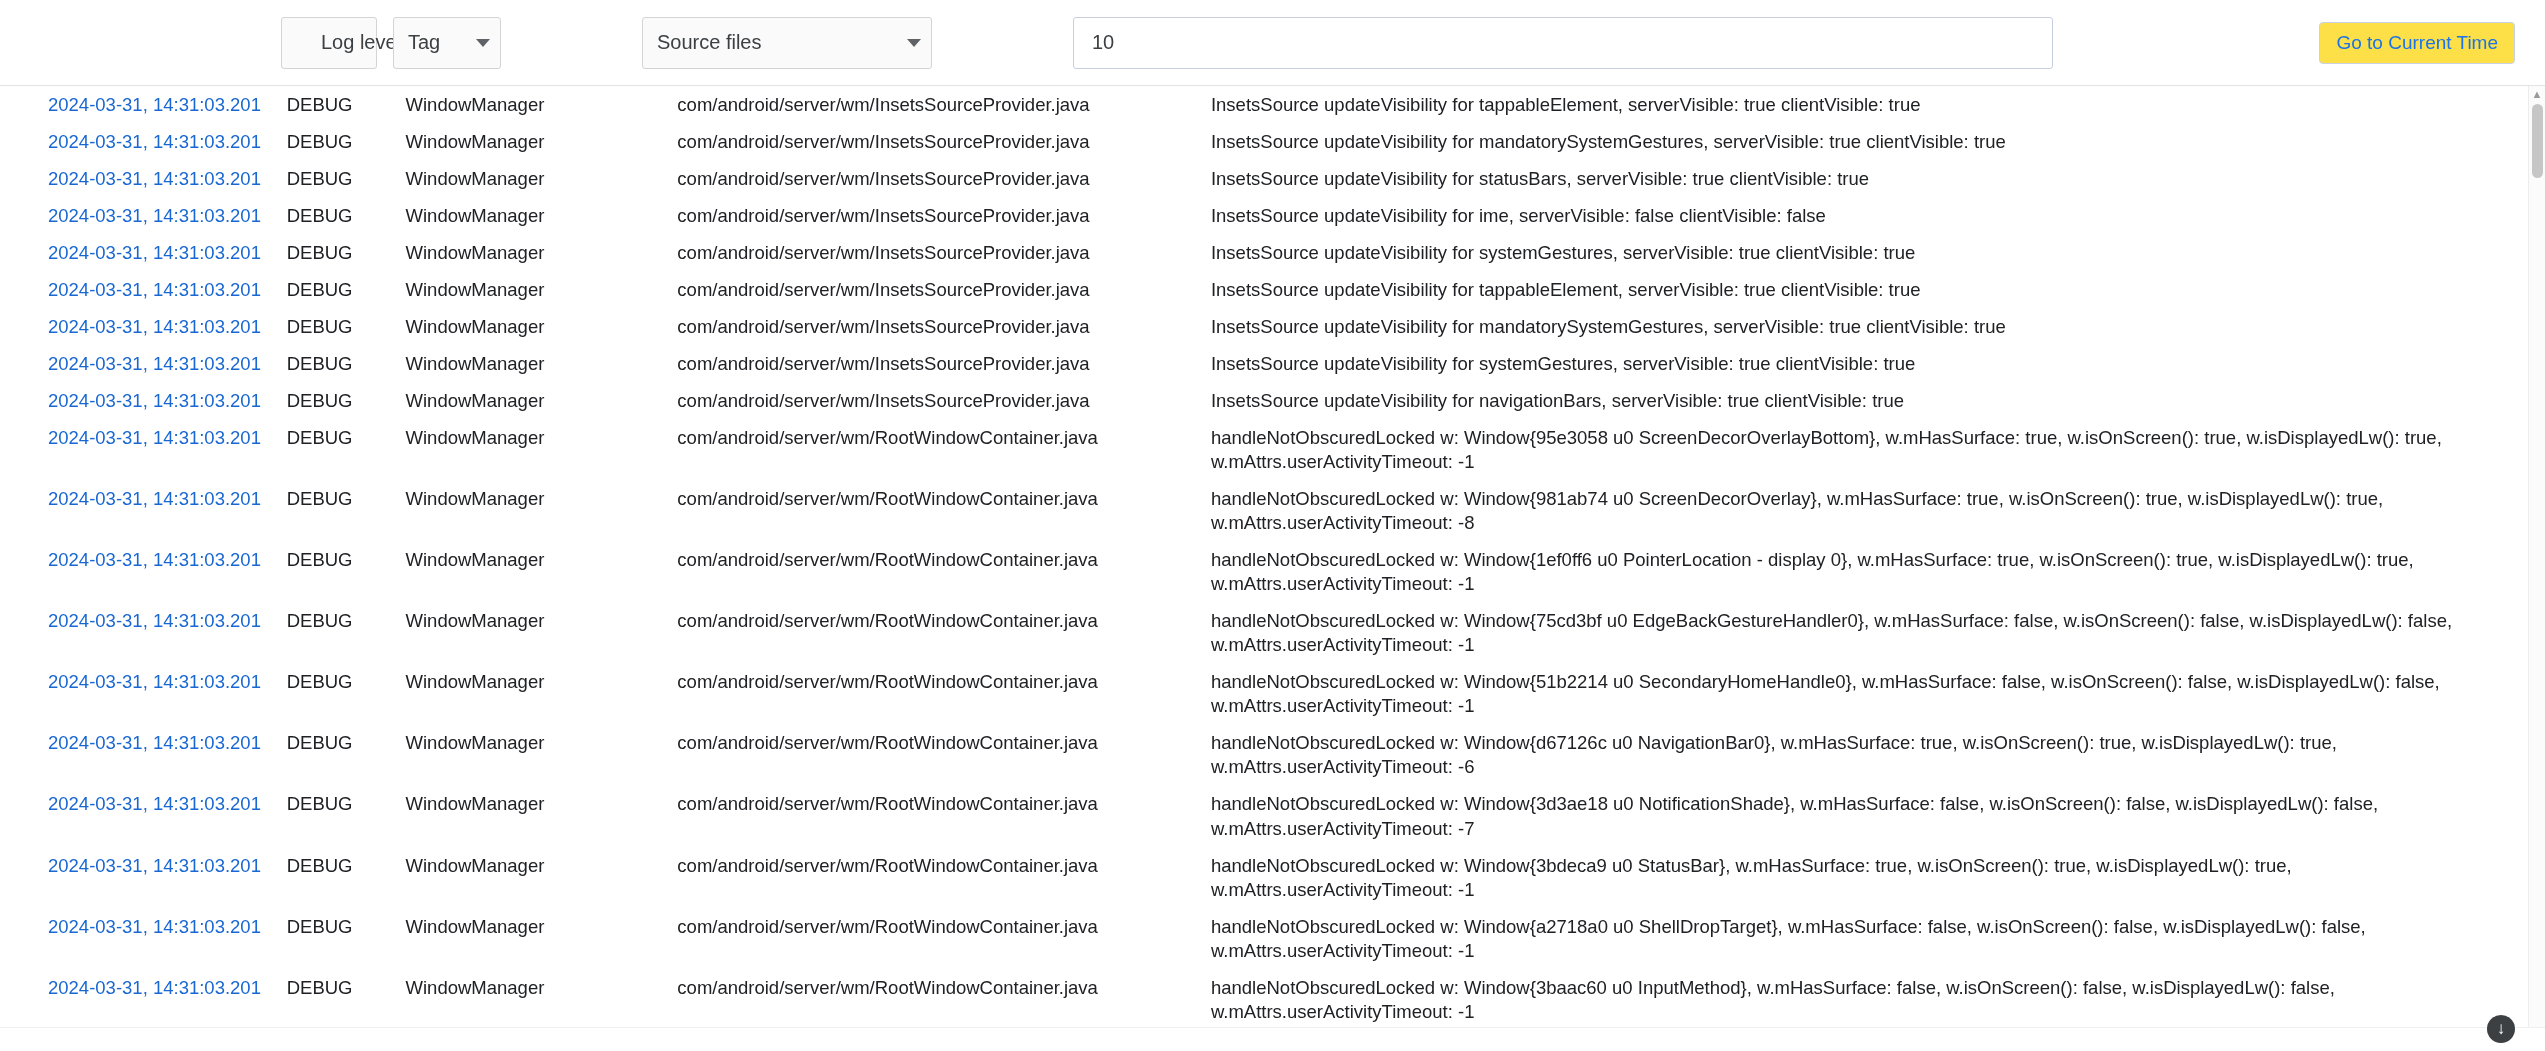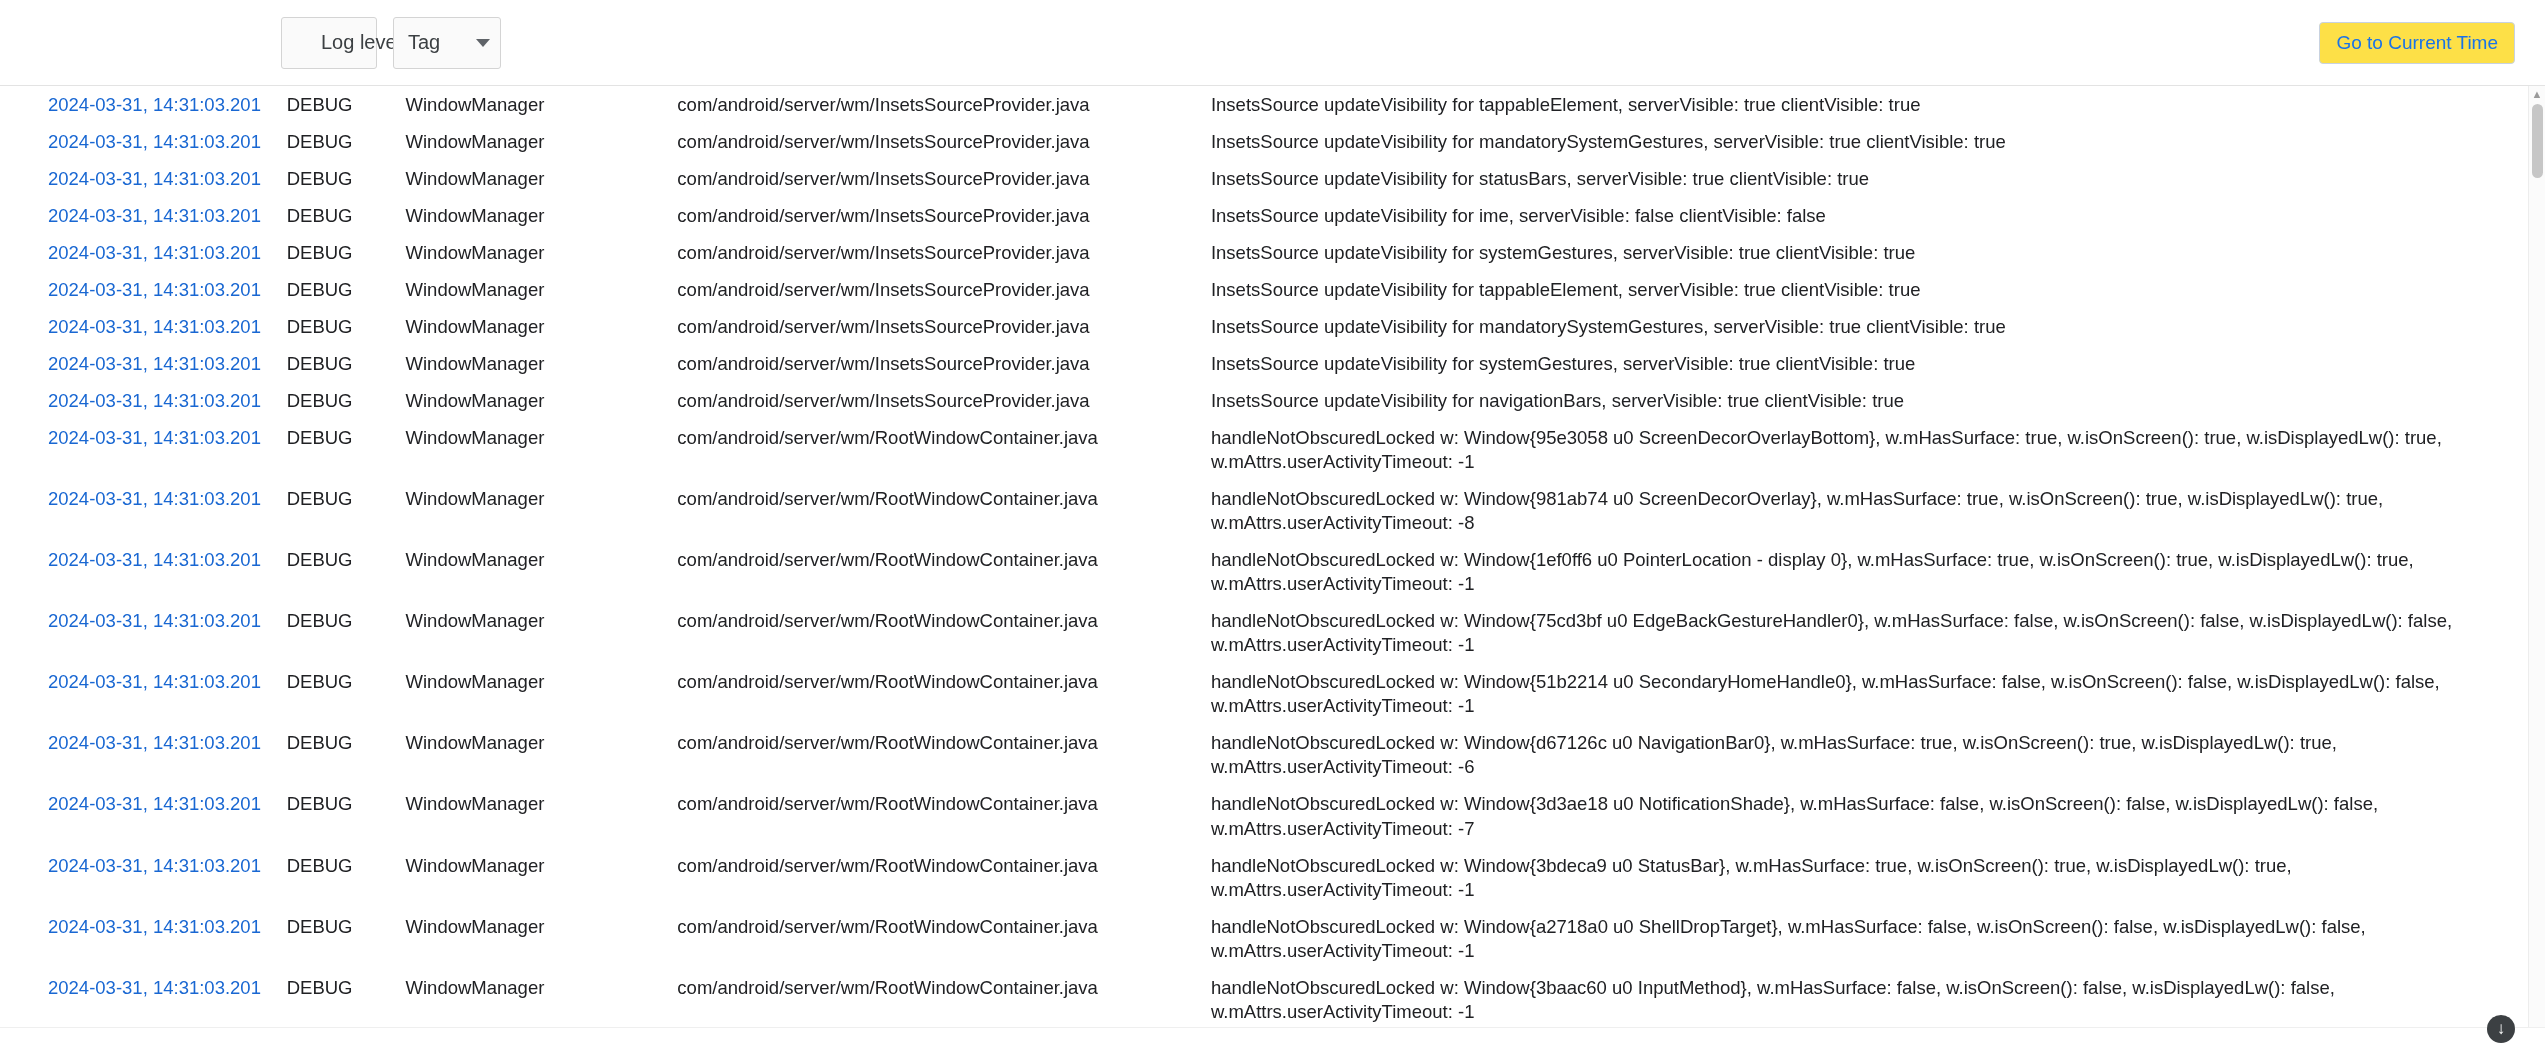--- a/index.html
+++ b/index.html
@@ -175,21 +175,28 @@
   <div class="dropdown" id="log-level-dropdown">
     <span class="label">Log level</span>
     <span class="caret"></span>
   </div>
 
   <div class="dropdown" id="tag-dropdown">
     <span class="label">Tag</span>
     <span class="caret"></span>
   </div>
 
-
+  <div class="dropdown" id="source-files-dropdown">
+    <span class="label">Source files</span>
+    <span class="caret"></span>
+  </div>
+
+  <div class="search-box">
+    <input type="text" value="10" placeholder="Search" style="">
+  </div>
 
   <div class="go-current">
     <span>Go to Current Time</span>
   </div>
 </div>
 
 <div class="log-area">
   <table class="log-table">
     <tbody>
         <tr>

